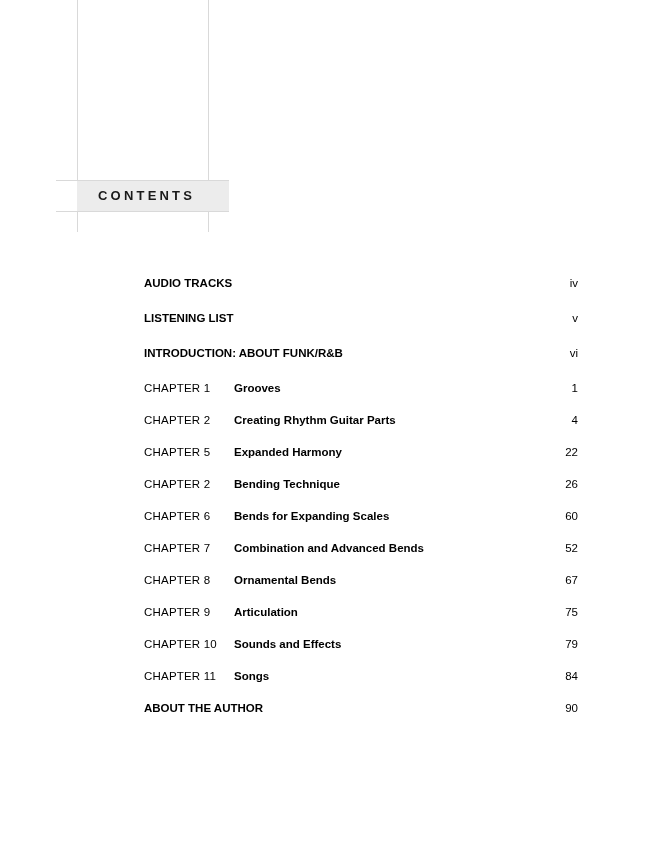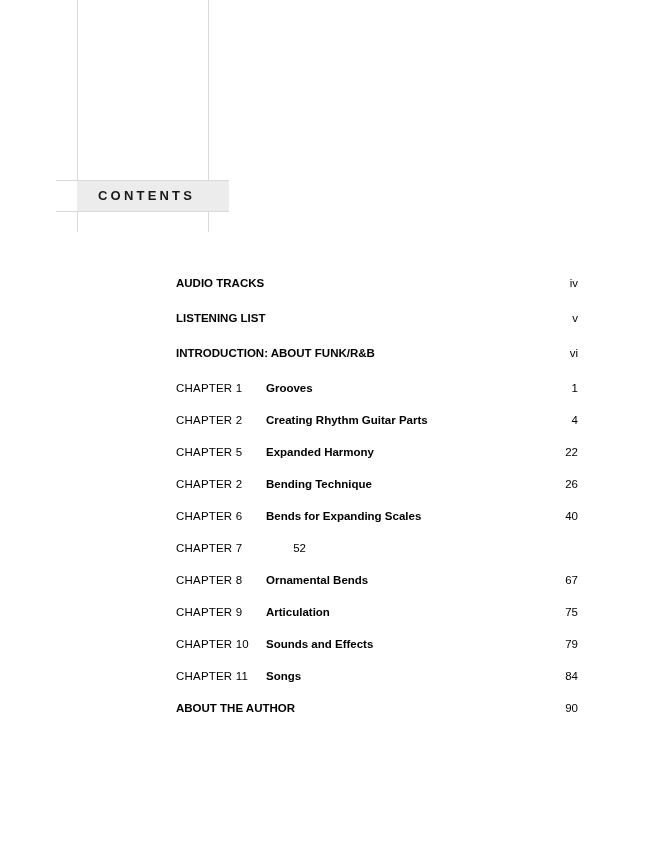--- a/index.html
+++ b/index.html
@@ -68,21 +68,20 @@
   .toc {
     position: absolute;
     left: 144px;
     top: 276px;
     width: 434px;
   }
   .toc-row {
     display: flex;
     align-items: flex-end;
     margin-bottom: 17px;
-    margin-left: 32px;
   }
   .toc-row.section {
     margin-bottom: 20px;
   }
   .toc-label {
     flex: 0 0 90px;
     font-size: 11.5px;
     font-weight: normal;
     letter-spacing: 0.2px;
     line-height: 15px;
@@ -153,24 +152,25 @@
       <div class="toc-page">22</div>
     </div>
     <div class="toc-row">
       <div class="toc-label">CHAPTER 2</div>
       <div class="toc-title"><span>Bending Technique</span></div>
       <div class="toc-page">26</div>
     </div>
     <div class="toc-row">
       <div class="toc-label">CHAPTER 6</div>
       <div class="toc-title"><span>Bends for Expanding Scales</span></div>
-      <div class="toc-page">40</div>
+      <div class="toc-page">60</div>
     </div>
     <div class="toc-row">
       <div class="toc-label">CHAPTER 7</div>
+      <div class="toc-title"><span>Combination and Advanced Bends</span></div>
       <div class="toc-page">52</div>
     </div>
     <div class="toc-row">
       <div class="toc-label">CHAPTER 8</div>
       <div class="toc-title"><span>Ornamental Bends</span></div>
       <div class="toc-page">67</div>
     </div>
     <div class="toc-row">
       <div class="toc-label">CHAPTER 9</div>
       <div class="toc-title"><span>Articulation</span></div>

